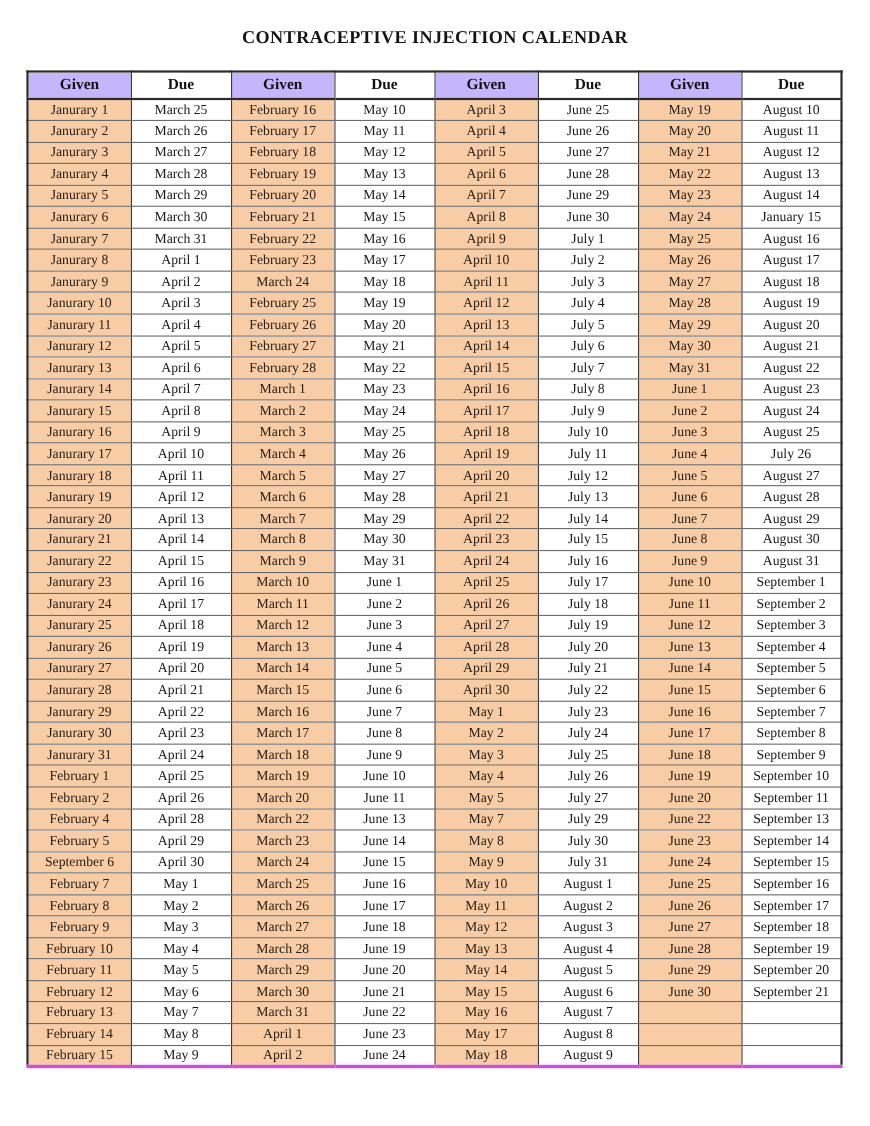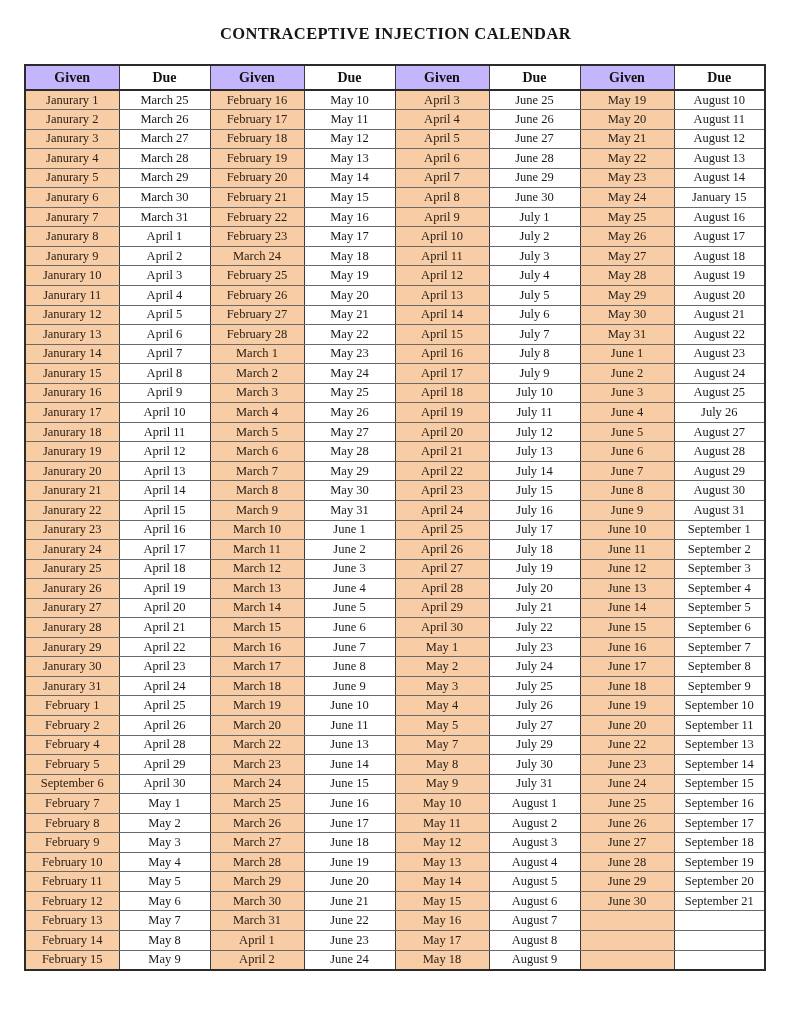--- a/index.html
+++ b/index.html
@@ -98,21 +98,21 @@
   td.pair-start, th.pair-start {
     border-left: 3px solid #2b2b2b;
   }
   td.pair-last, th.pair-last {
     border-right: 2px solid #2b2b2b;
   }
   tbody tr:first-child td {
     border-top: none;
   }
   tbody tr:last-child td {
-    border-bottom: 1px solid #d946ef;
+    border-bottom: 3px solid #d946ef;
   }
 
   td.empty-cell {
     color: transparent;
   }
 </style>
 </head>
 <body>
 
 <div class="page">

